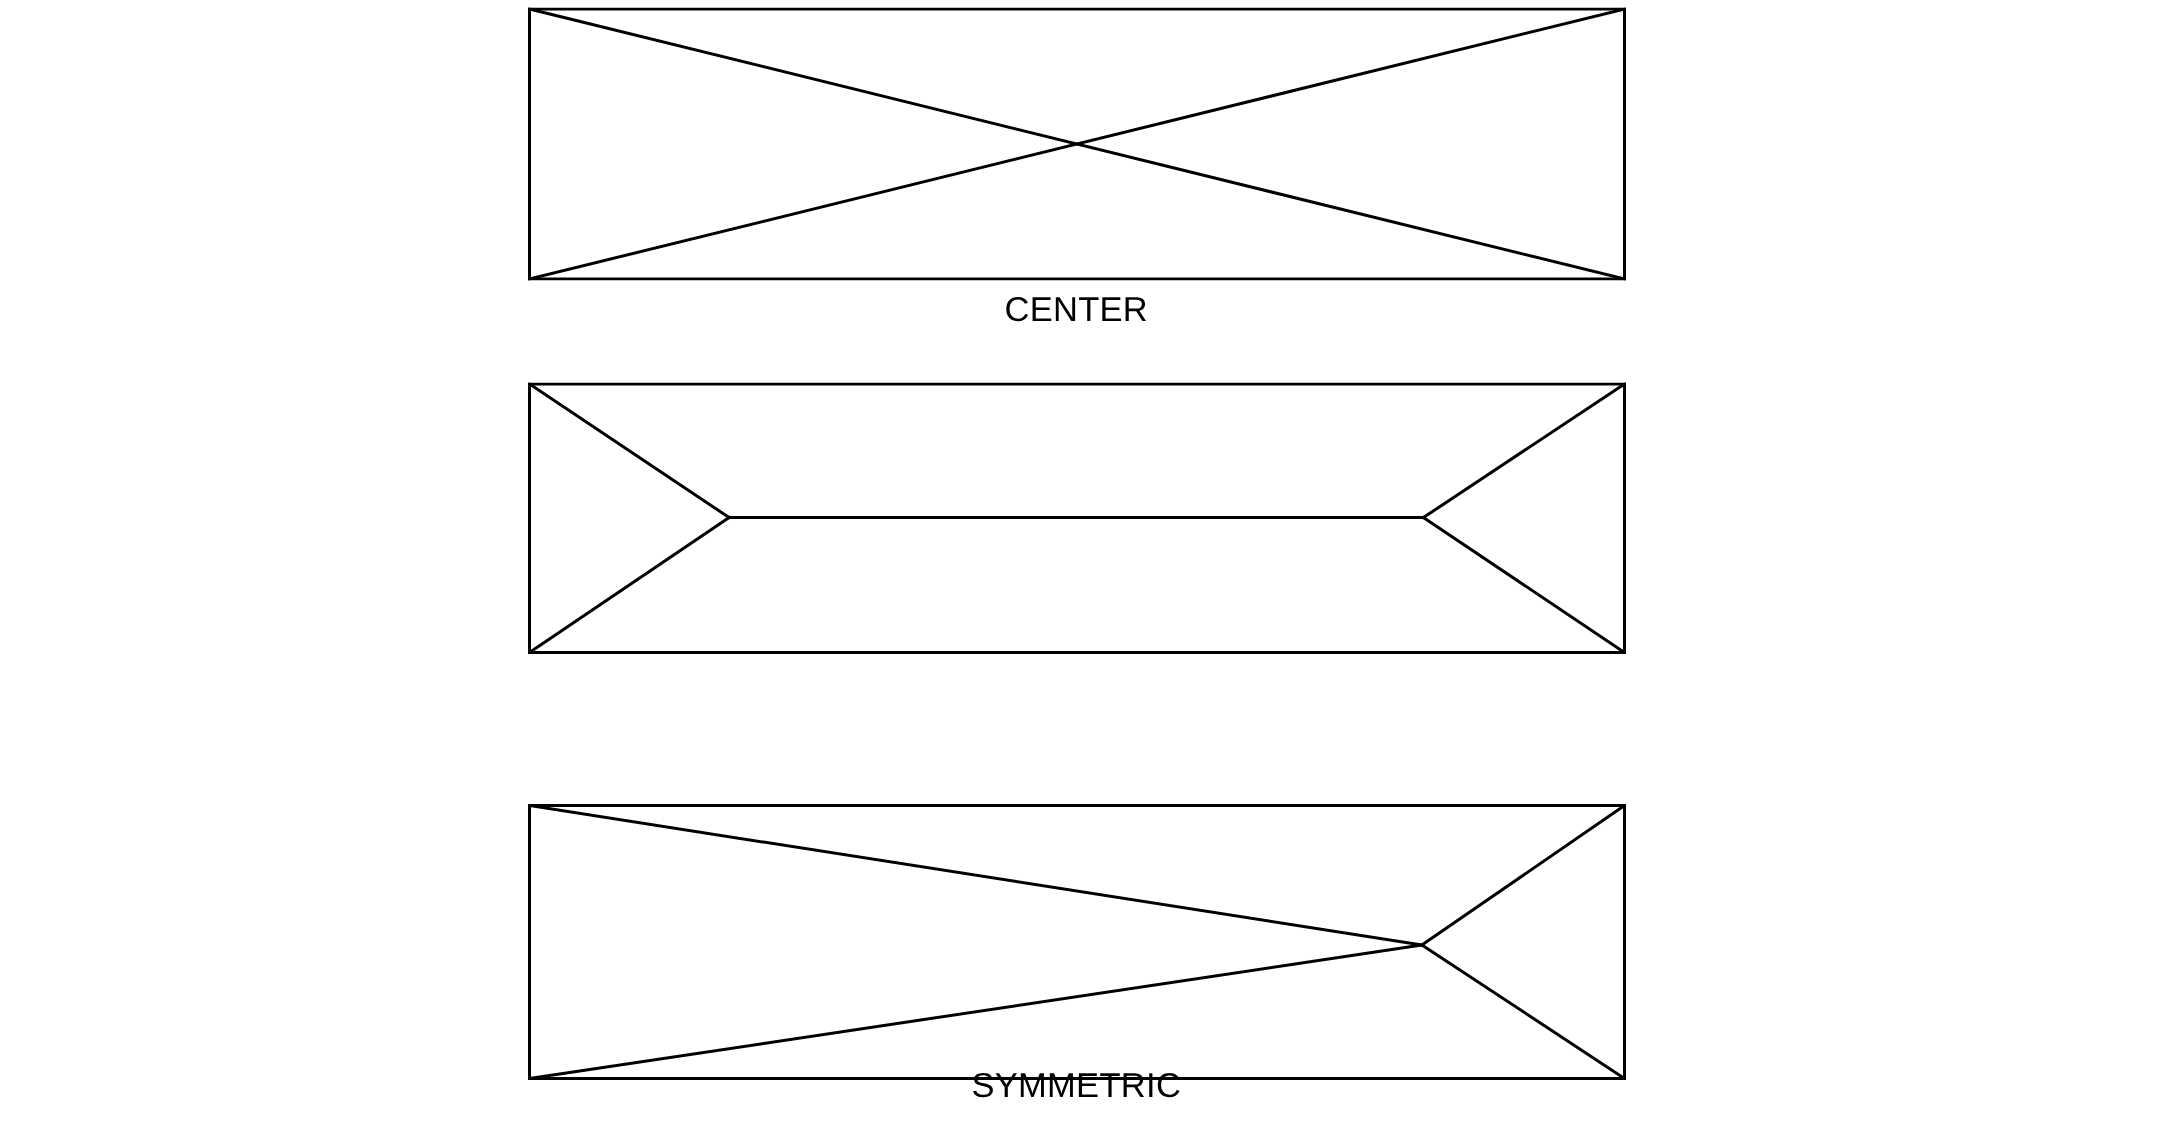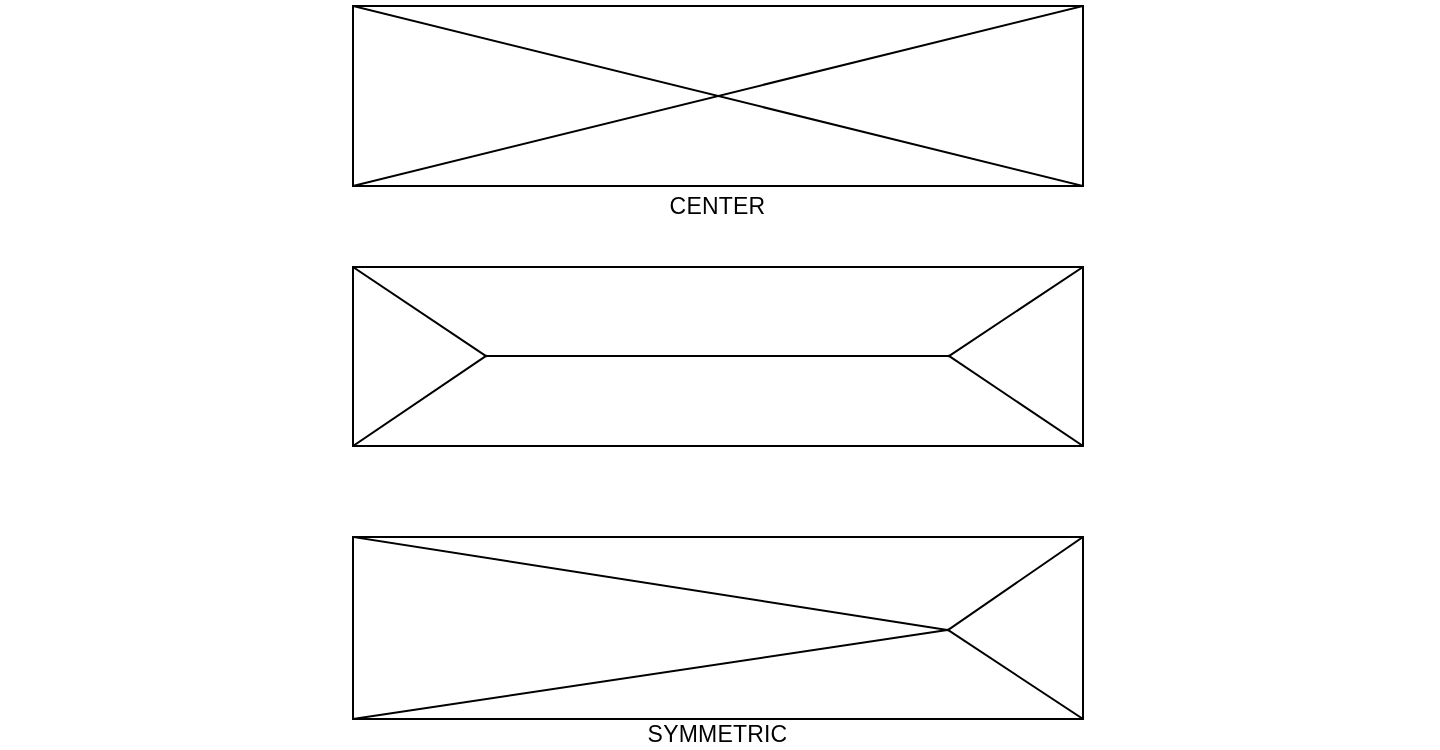--- a/index.html
+++ b/index.html
@@ -52,21 +52,21 @@
     top: 5px;
     width: 732px;
     height: 182px;
   }
   #caption-center {
     top: 188px;
   }
   
   #figure-symmetric {
     left: 352px;
-    top: 266px;
+    top: 255px;
     width: 732px;
     height: 181px;
   }
   #caption-symmetric {
     top: 455px;
   }
   
   #figure-side {
     left: 352px;
     top: 536px;

